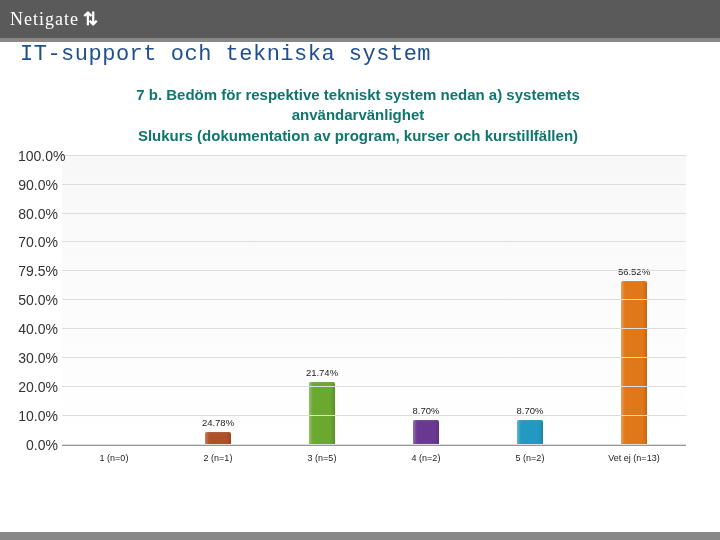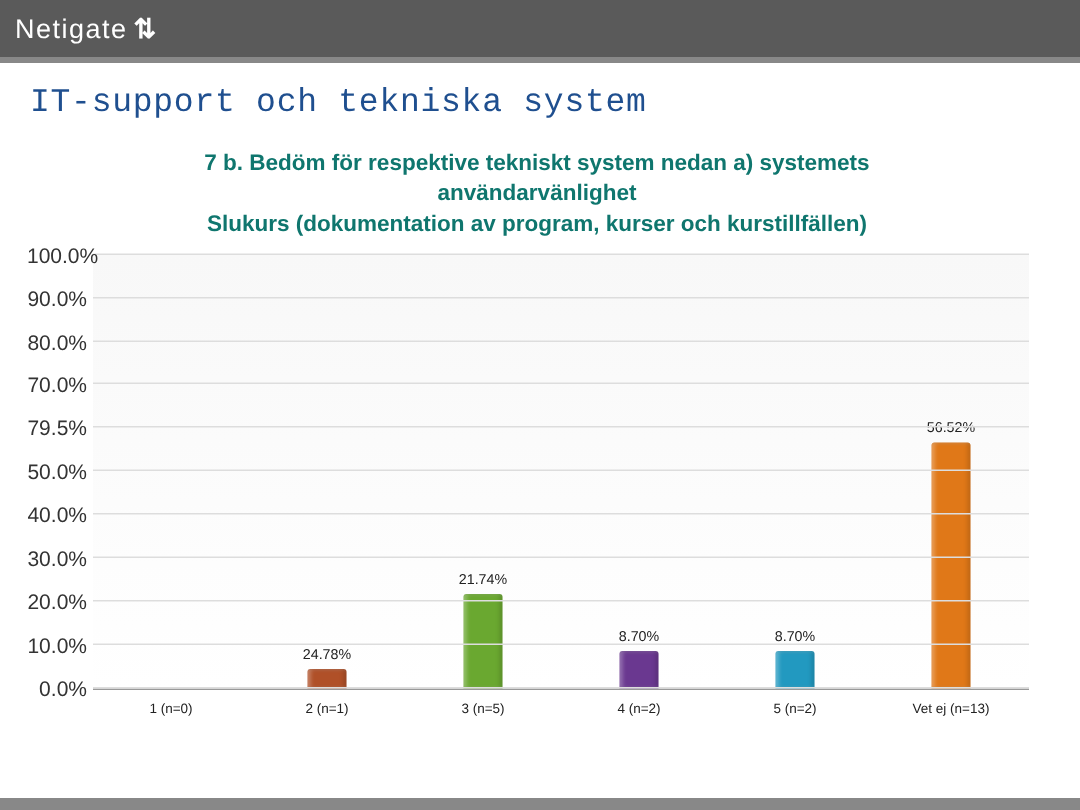--- a/index.html
+++ b/index.html
@@ -19,29 +19,30 @@
     padding-left: 10px;
     border-bottom: 4px solid #888;
   }
   .logo {
     color: #fff;
     font-size: 18px;
     letter-spacing: 1px;
     display: flex;
     align-items: center;
     gap: 4px;
+    font-family: Liberation Serif, serif;
   }
   .logo-icon {
     display: inline-block;
     font-weight: bold;
     font-size: 18px;
     color: #fff;
   }
   .content {
-    padding: 14px 24px 0 20px;
+    padding: 0 24px 0 20px;
     box-sizing: border-box;
     border-bottom: 4px solid #888;
     height: 494px;
     position: relative;
   }
   .page-title {
     color: #1f4f8f;
     font-size: 22px;
     font-family: "Courier New", monospace;
     letter-spacing: 0.5px;

